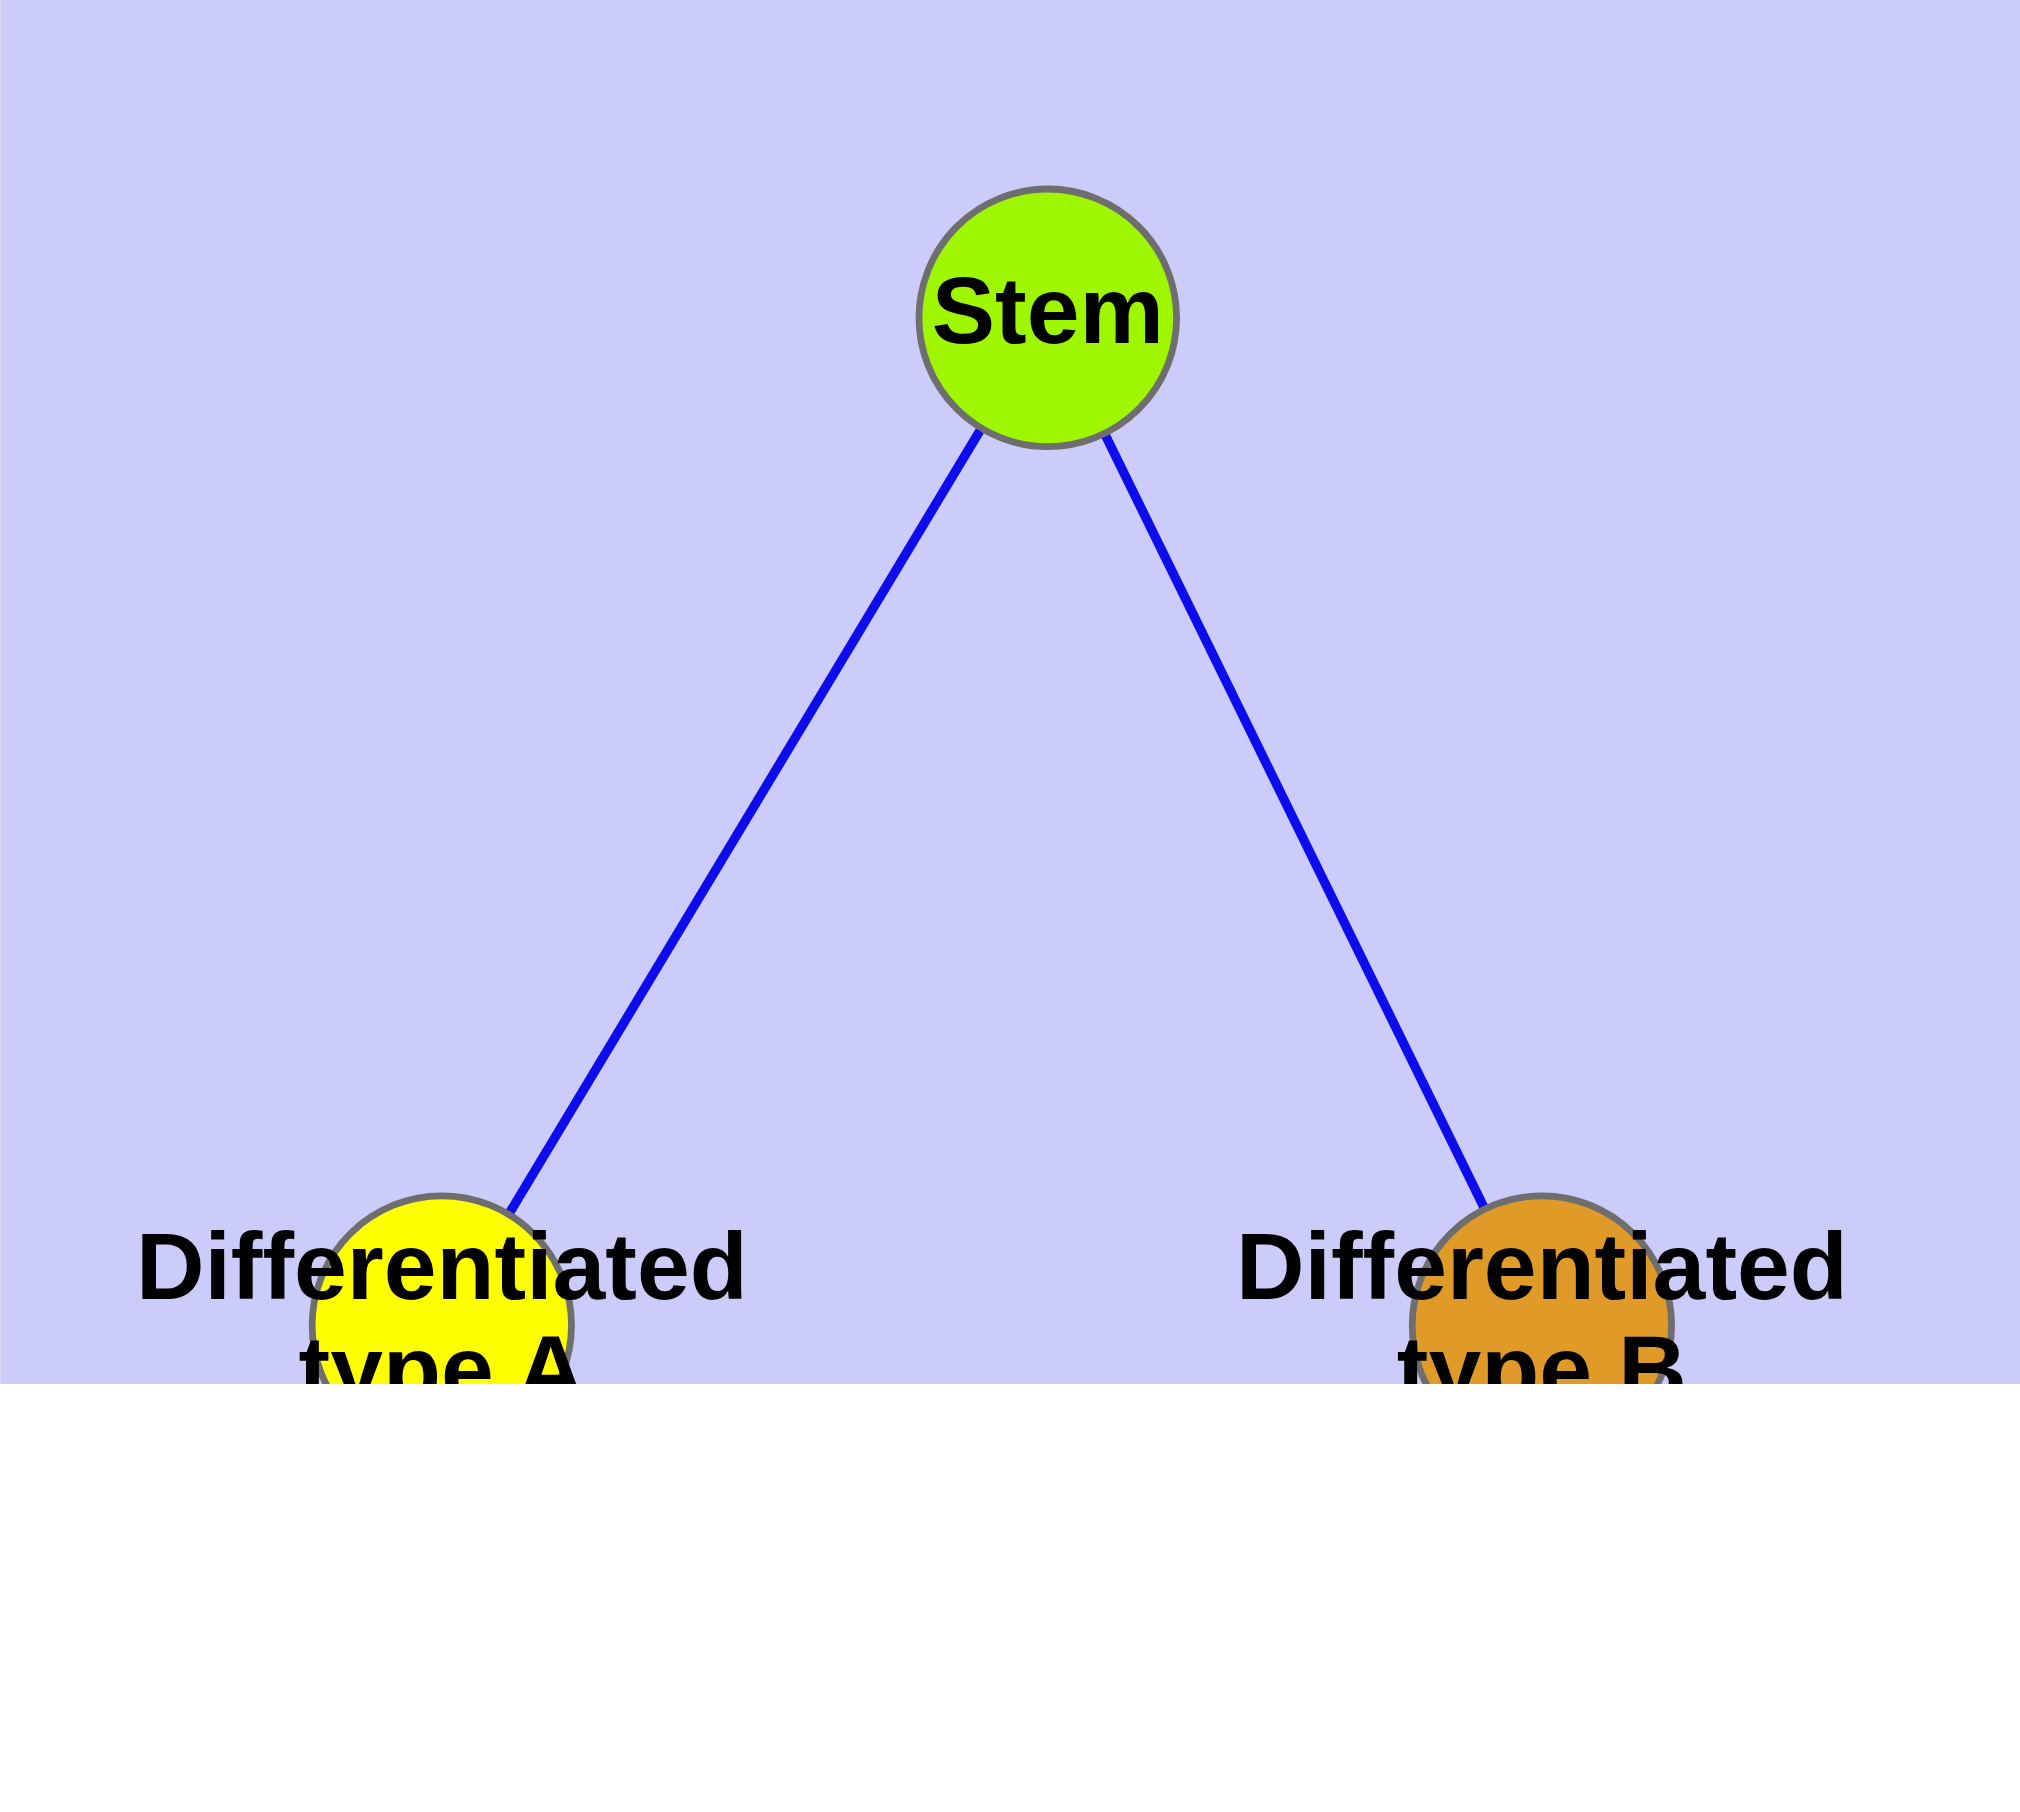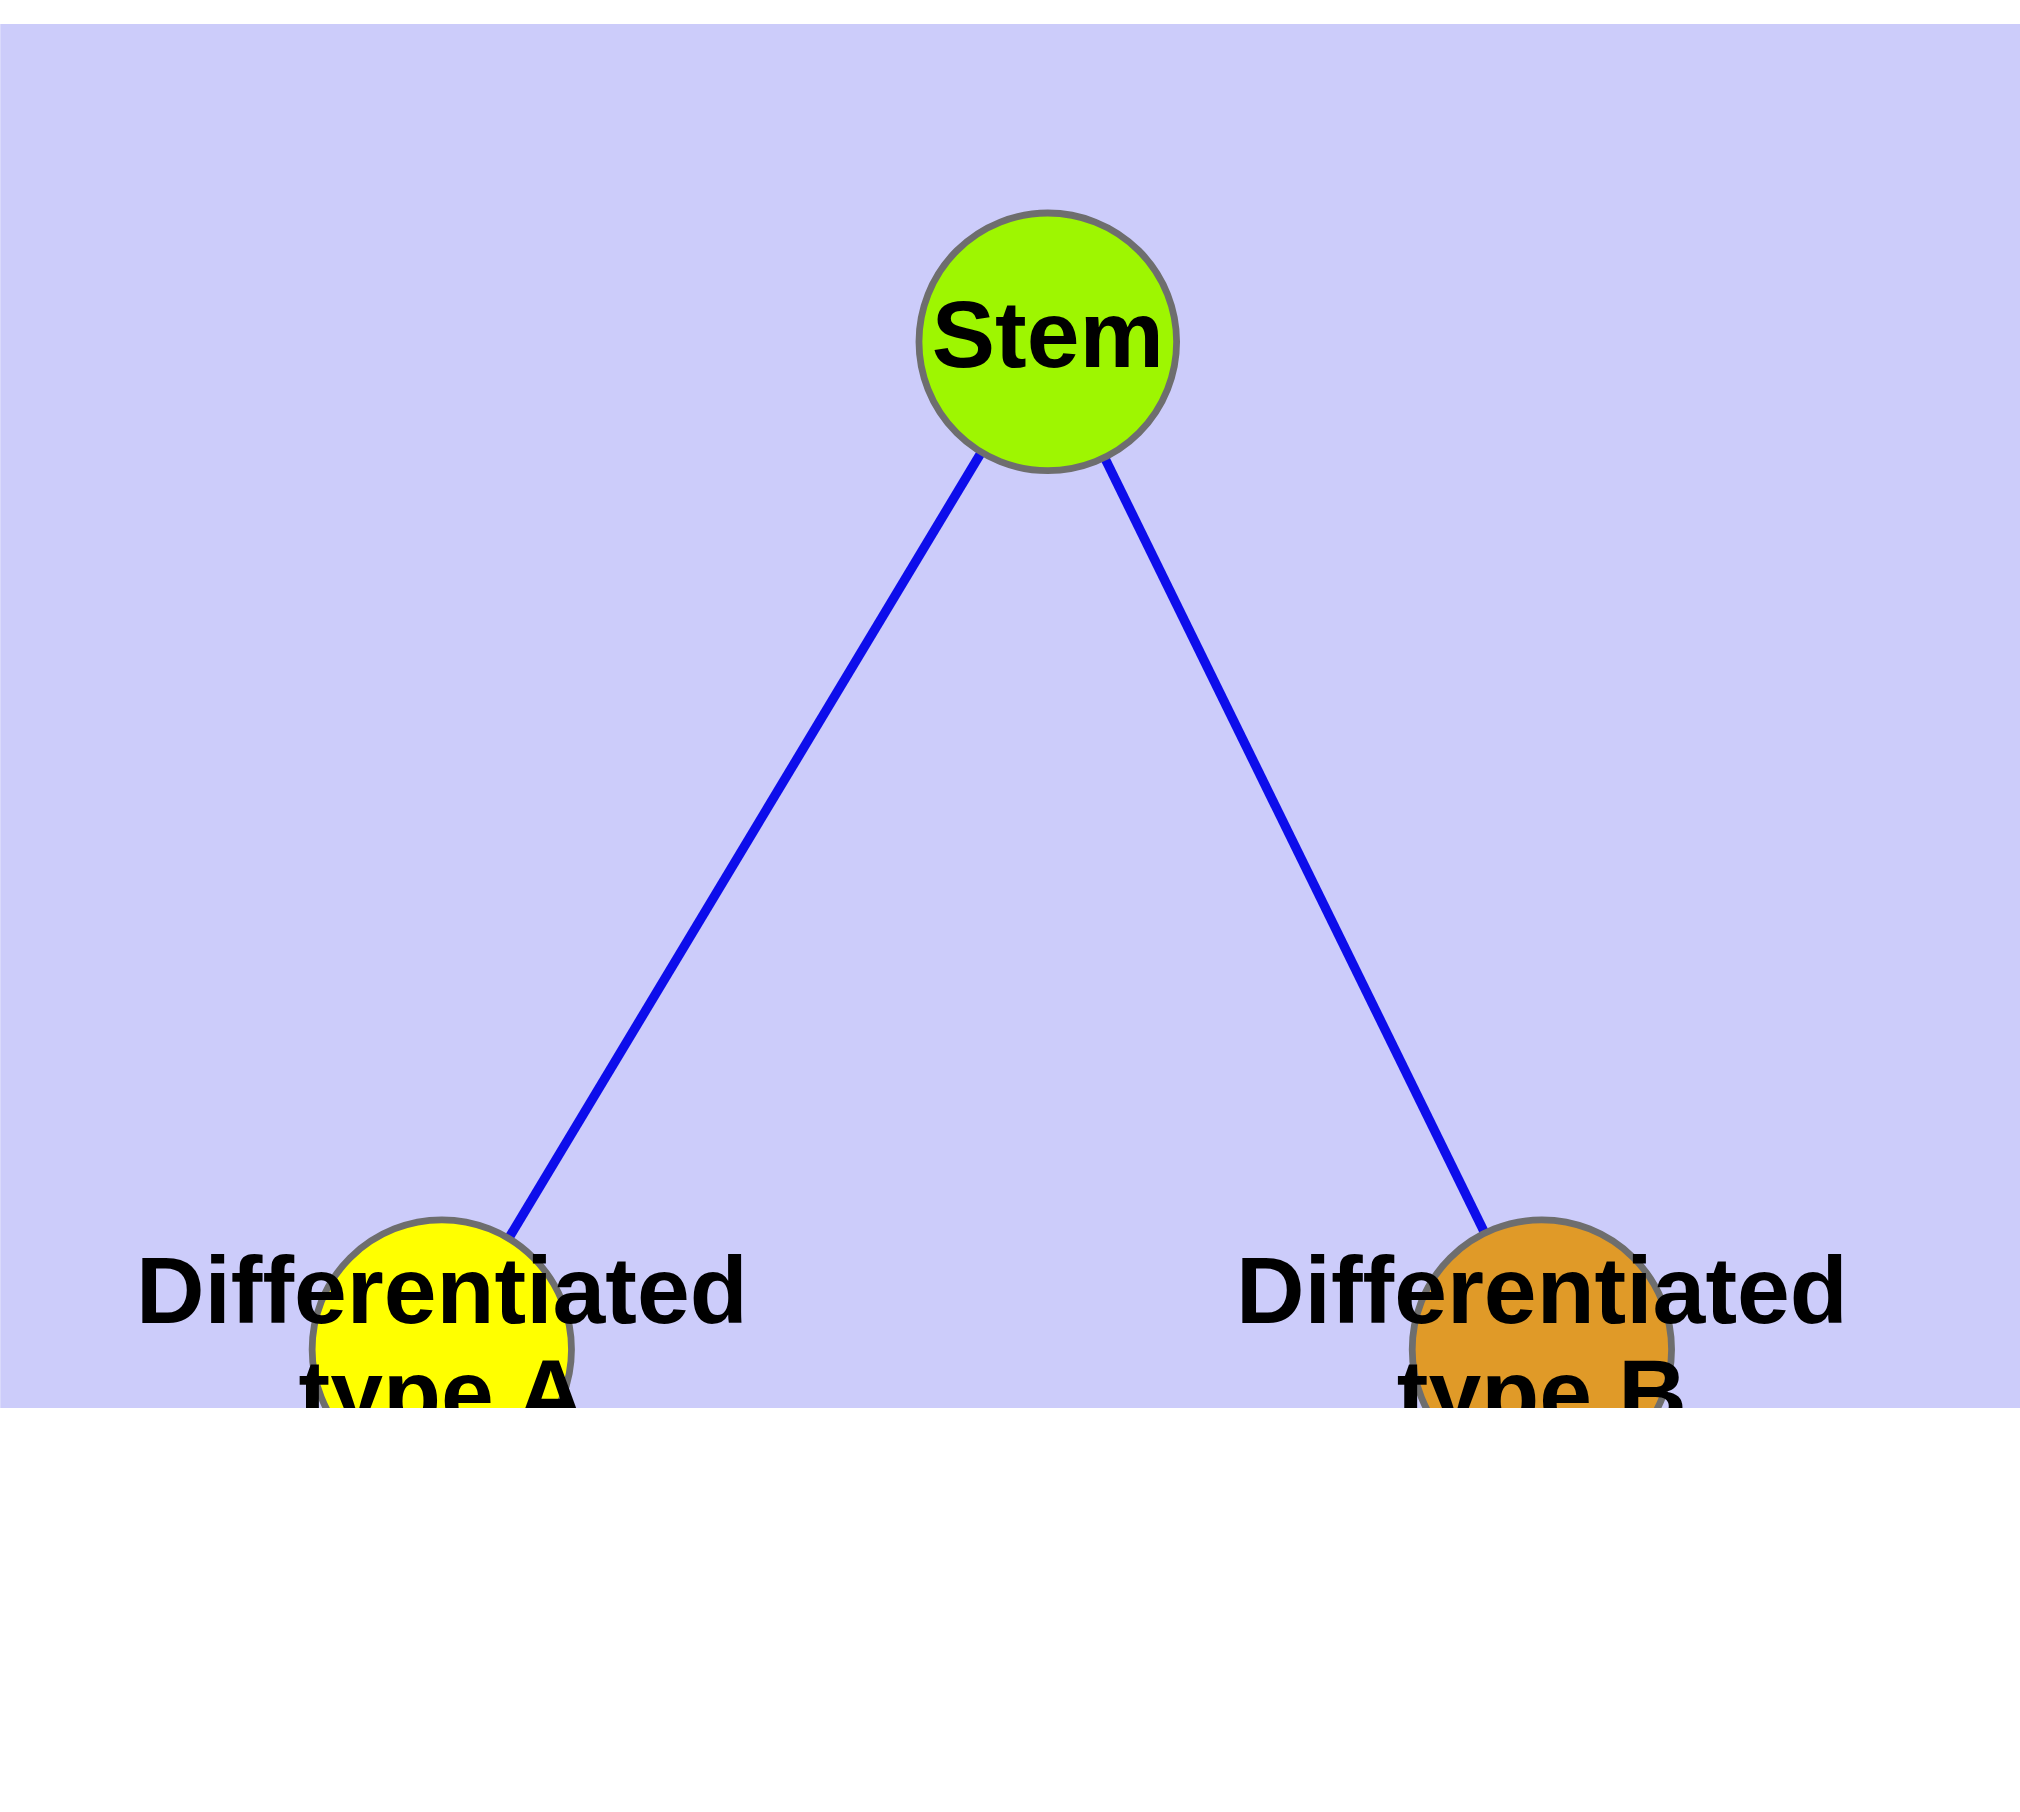--- a/index.html
+++ b/index.html
@@ -26,21 +26,21 @@
     font-family: "Liberation Sans", sans-serif;
     font-weight: bold;
     fill: #000000;
     text-anchor: middle;
     dominant-baseline: middle;
   }
 </style>
 </head>
 <body>
 
-<div id="canvas" style="width: 2021px; height: 1384px; margin-top: 24px;">
+<div id="canvas" style="width: 2021px; height: 1384px;">
   <svg id="graph-svg" viewBox="0 0 2384 2138">
 
     <rect id="bg-rect" x="0" y="0" width="2384" height="2076" fill="#ccccfa"></rect>
 
     <g id="edges-group">
         <line x1="1236" y1="375" x2="521" y2="1564" stroke="#0d0deb" stroke-width="11" stroke-linecap="butt"></line>
         <line x1="1236" y1="375" x2="1819" y2="1564" stroke="#0d0deb" stroke-width="11" stroke-linecap="butt"></line>
       </g>
     <g id="nodes-group">
         <g>

